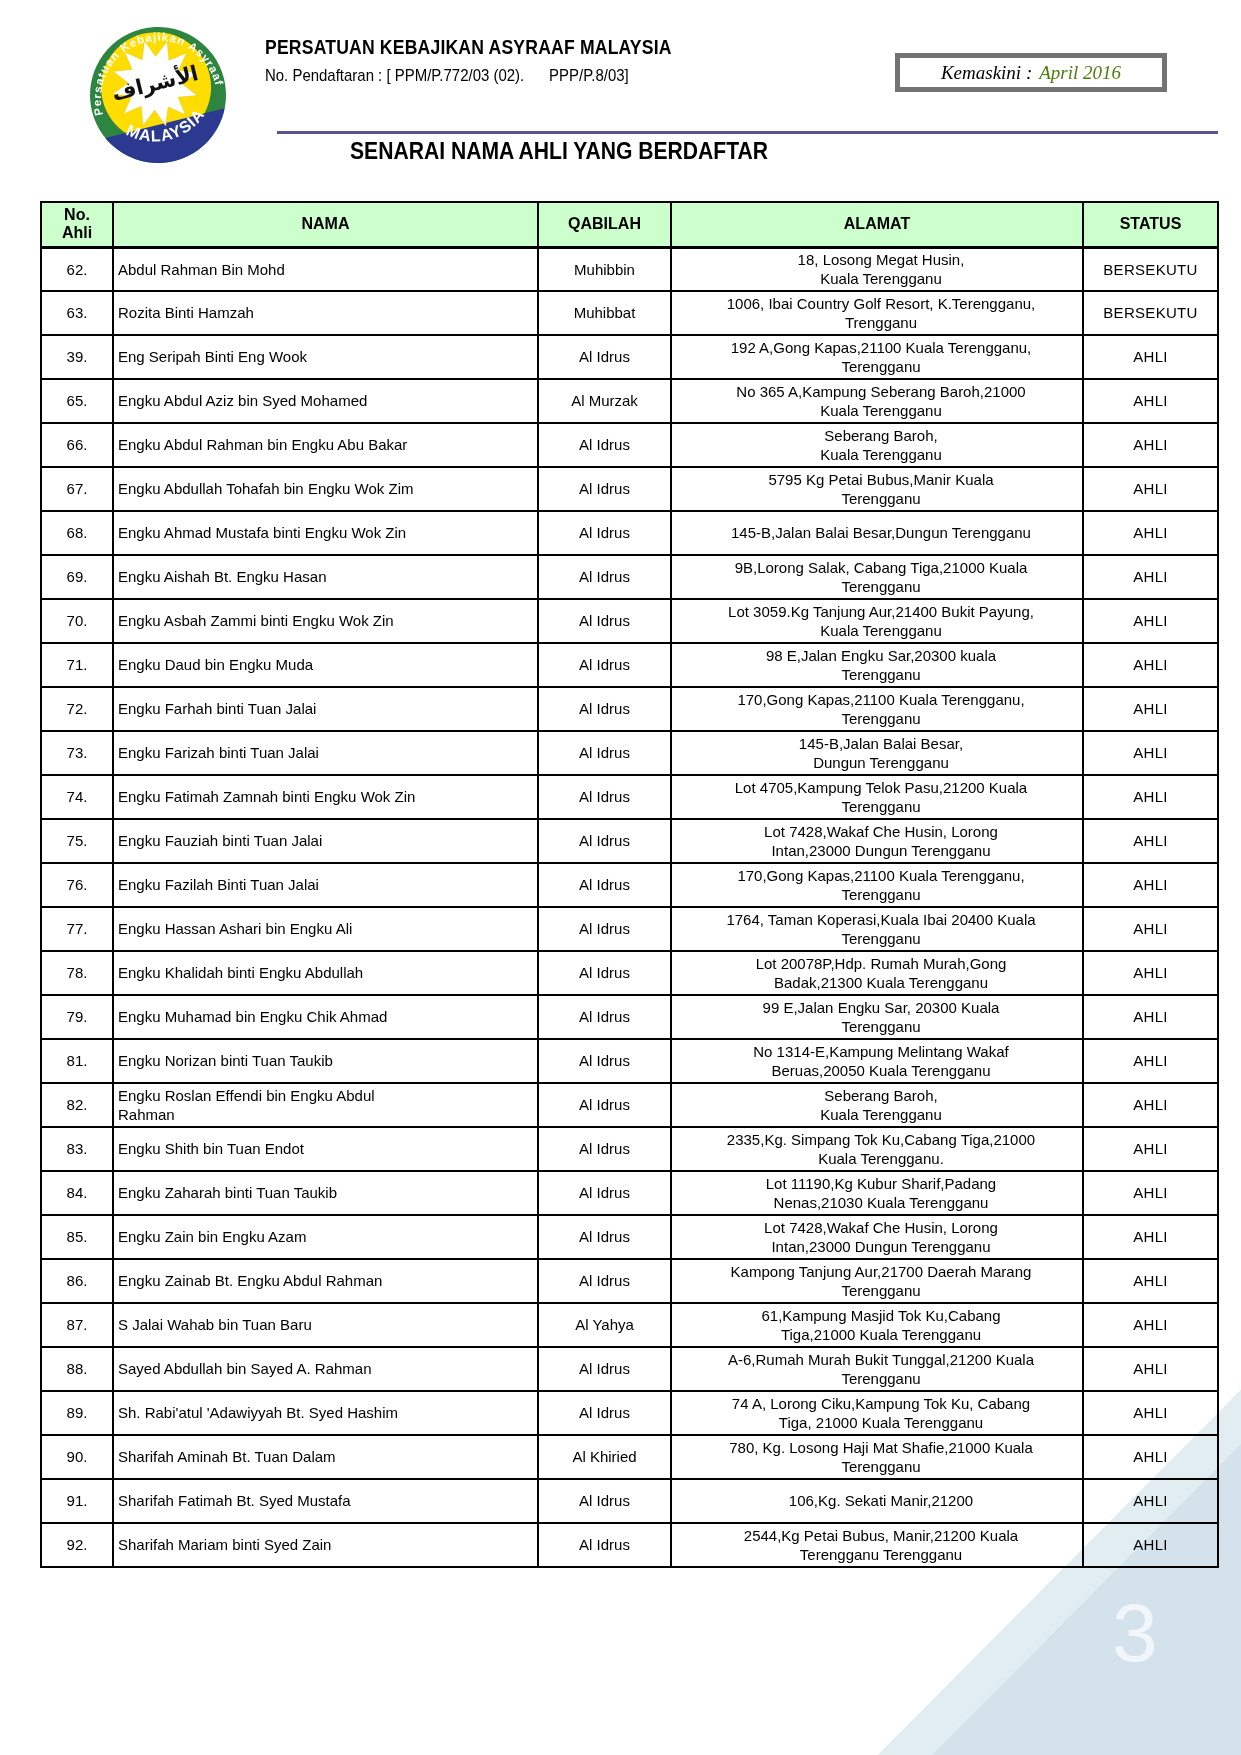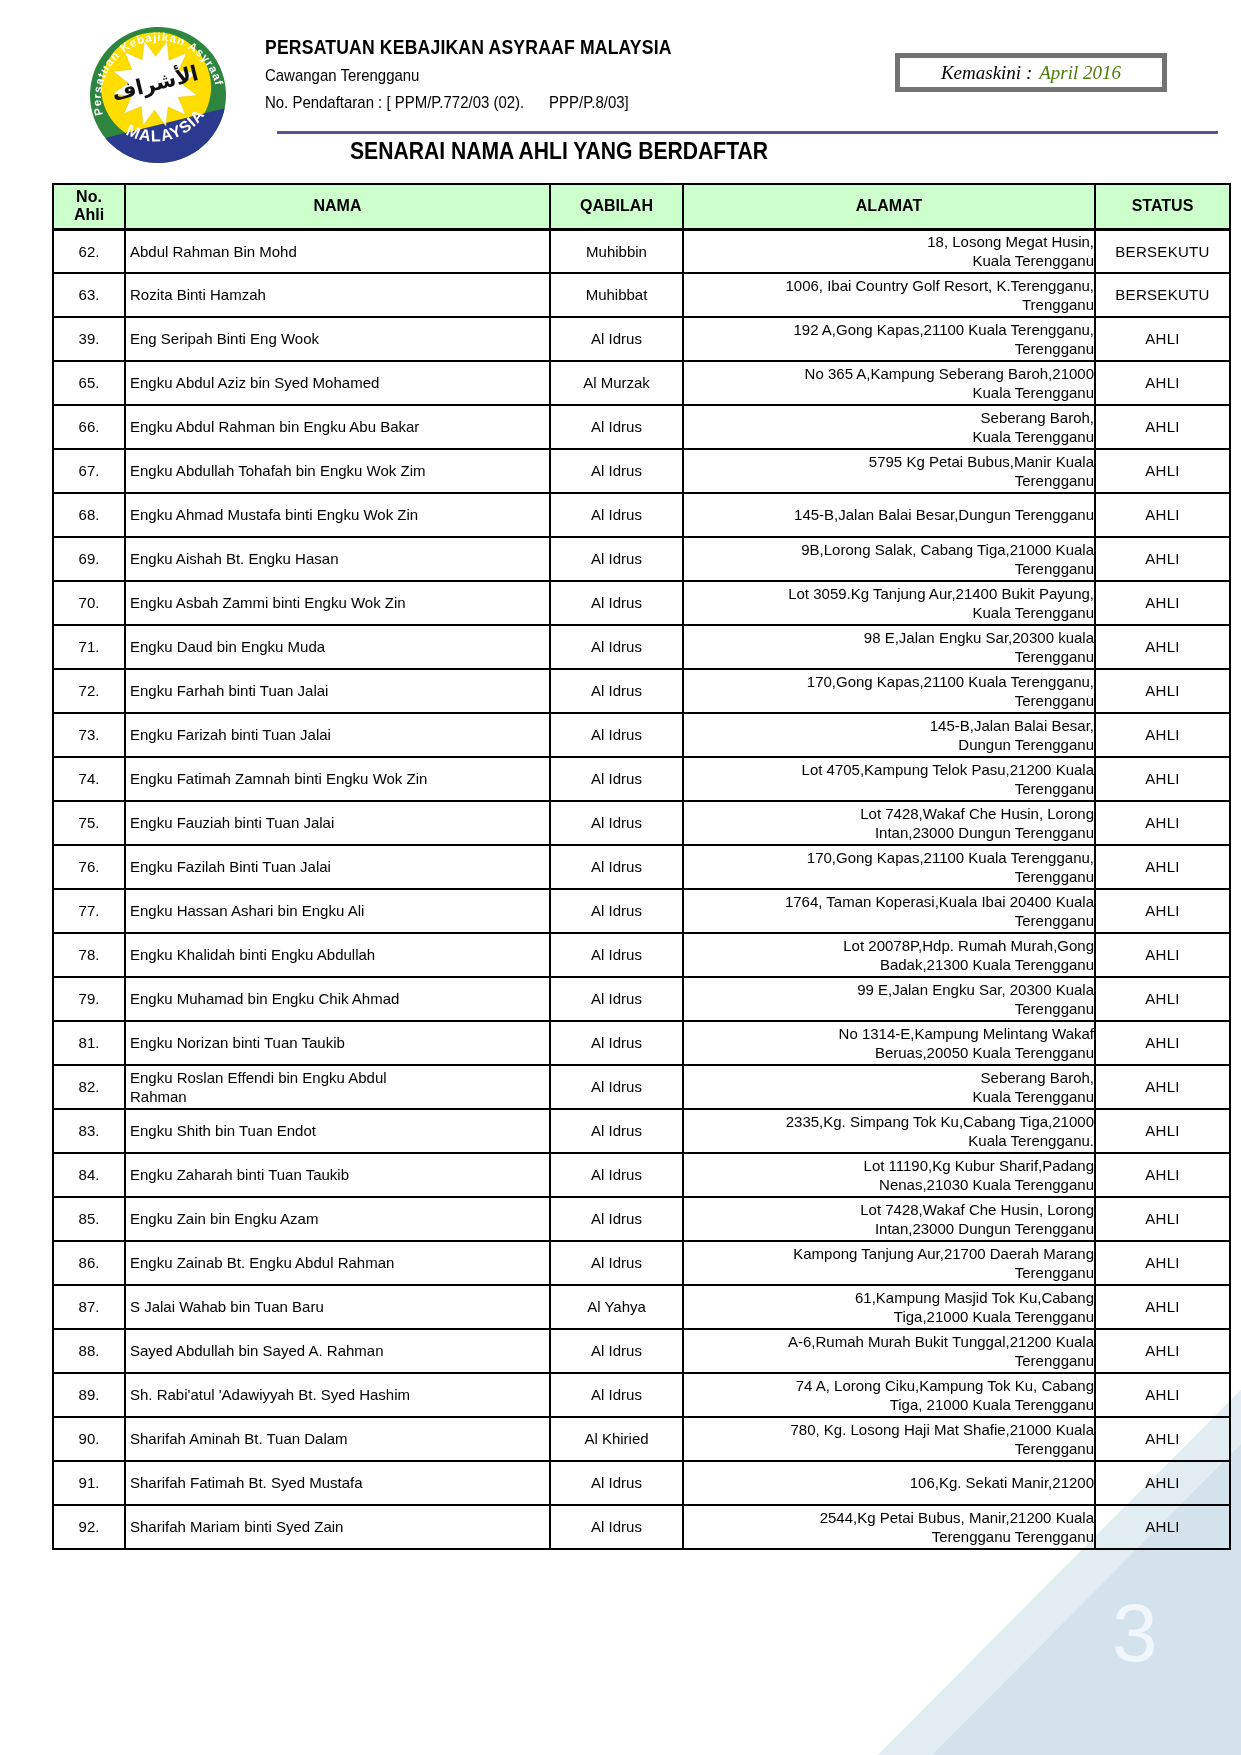--- a/index.html
+++ b/index.html
@@ -21,30 +21,30 @@
   .org-reg { font-size:17px; margin-top:7px; white-space:pre; }
   .update-box { position:absolute; left:895px; top:53px; width:272px; height:39px; z-index:2;
                 border:5px solid #737373; display:flex; align-items:center; justify-content:center; gap:7px;
                 font-family:"Liberation Serif", serif; font-style:italic; font-size:19px; }
   .update-value { color:#4d7c0f; }
   .rule { position:absolute; left:277px; top:131px; width:941px; height:3px; background:#5b5294; z-index:2; }
   .doc-title { position:absolute; left:350px; top:137px; z-index:2;
                font-size:24px; font-weight:bold; letter-spacing:0; }
 
   
-  table.members { position:absolute; left:40px; top:183px; width:1177px; z-index:1;
-                  border-collapse:collapse; table-layout:fixed; background:transparent;margin-left:12px; }
+  table.members { position:absolute; left:40px; top:201px; width:1177px; z-index:1;
+                  border-collapse:collapse; table-layout:fixed; background:transparent; }
   table.members th, table.members td { border:2px solid #000; vertical-align:middle; overflow:hidden; }
   table.members th { background:#ccffcc; font-size:16px; font-weight:bold; text-align:center;
                      height:45px; white-space:pre-line; line-height:1.15; border-bottom:3px solid #000; }
   table.members td { height:44px; font-size:15px; line-height:1.28; background:transparent; }
   td.col-no { text-align:center; }
   td.col-nama { text-align:left; padding-left:4px; white-space:pre-line; }
   td.col-qabilah { text-align:center; }
-  td.col-alamat { text-align:right; padding-left:8px; white-space:pre-line; }
+  td.col-alamat { text-align:center; padding-left:8px; white-space:pre-line; }
   td.col-status { text-align:center; font-size:15.5px; letter-spacing:.3px; }
 </style>
 </head>
 <body>
 
 <div class="page">
 
   <svg class="corner-svg" viewBox="0 0 1241 1755" preserveAspectRatio="none" aria-hidden="true">
     <polygon points="1241,1390 1241,1755 878,1755" fill="#d4e3eb"></polygon>
     <polygon points="1241,1390 1241,1444 932,1755 878,1755" fill="#e2edf2"></polygon>
@@ -68,21 +68,20 @@
       </text>
       <path id="logoBottomArc" d="M 22,92 A 60,60 0 0 0 118,92" fill="none"></path>
       <text font-family="Liberation Sans, sans-serif" font-size="16" font-weight="bold" fill="#ffffff" letter-spacing="1">
         <textPath href="#logoBottomArc" startOffset="50%" text-anchor="middle">MALAYSIA</textPath>
       </text>
     </g>
   </svg>
 
   <div class="org-block">
     <div class="org-name"><span class="condensed">PERSATUAN KEBAJIKAN ASYRAAF MALAYSIA</span></div>
-    <div class="org-branch"><span class="condensed">Cawangan Terengganu</span></div>
     <div class="org-reg"><span class="condensed">No. Pendaftaran : [ PPM/P.772/03 (02).      PPP/P.8/03]</span></div>
   </div>
 
   <div class="update-box">
     <span>Kemaskini :</span>
     <span class="update-value">April 2016</span>
   </div>
 
   <div class="rule"></div>
 

